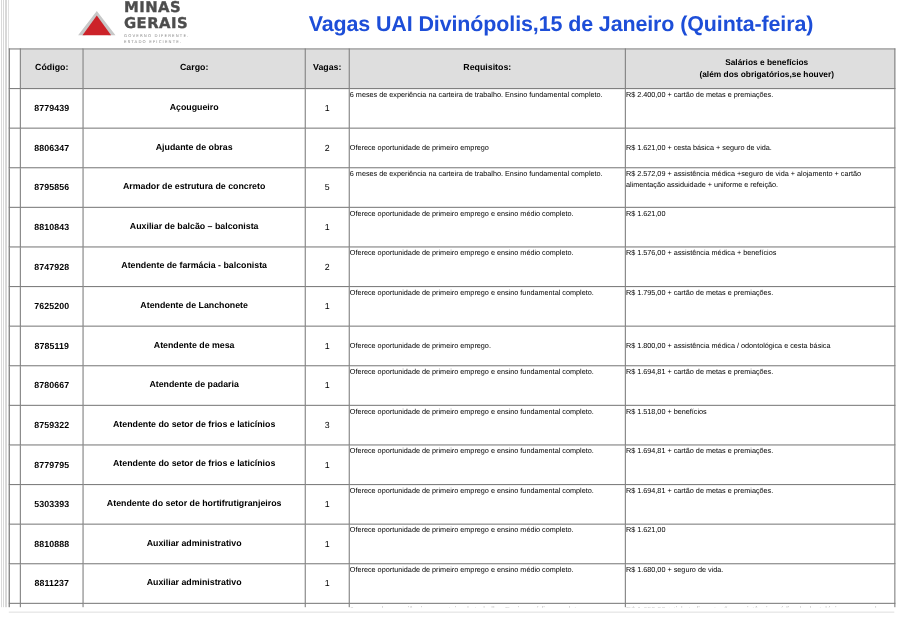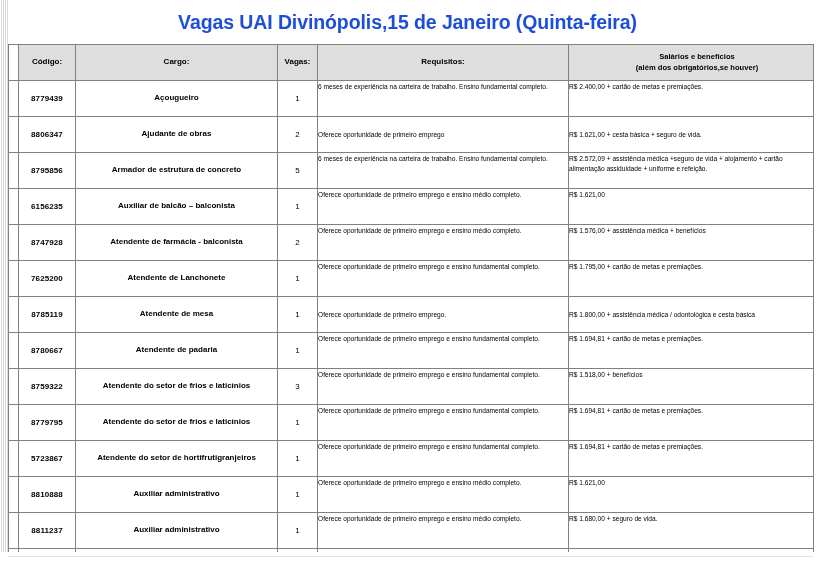--- a/index.html
+++ b/index.html
@@ -225,20 +225,36 @@
 </style>
 </head>
 <body>
 
 <div id="sheet">
 
   <div class="grid-margin"></div>
 
   <div class="header-band">
 
+    <div class="logo-cell">
+      <div class="logo">
+        <span class="logo-mark">
+          <svg width="38" height="26" viewBox="0 0 38 26" aria-hidden="true">
+            <path d="M19 2 L36 24 L29.5 24 L19 10.5 L8.5 24 L2 24 Z" fill="#c8c8c8"></path>
+            <path d="M19 6 L32 24 L6 24 Z" fill="#cc2229"></path>
+          </svg>
+        </span>
+        <span class="logo-text">
+          <span class="logo-word w1">MINAS</span>
+          <span class="logo-word w2">GERAIS</span>
+          <span class="logo-tagline">GOVERNO DIFERENTE.</span>
+          <span class="logo-tagline" style="margin-top:0;">ESTADO EFICIENTE.</span>
+        </span>
+      </div>
+    </div>
 
     <div class="title-cell">
       <span class="doc-title">Vagas UAI Divinópolis,15 de Janeiro (Quinta-feira)</span>
     </div>
 
   </div>
 
   <table class="vagas">
     <colgroup>
       <col class="c-spacer">
@@ -293,21 +309,21 @@
           <td class="cell-vagas">5</td>
           <td class="cell-req">
             <span class="txt">6 meses de experiência na carteira de trabalho. Ensino fundamental completo.</span>
           </td>
           <td class="cell-sal">
             <span class="txt">R$ 2.572,09 + assistência médica +seguro de vida + alojamento + cartão alimentação assiduidade + uniforme e refeição.</span>
           </td>
         </tr>
         <tr class="tall">
           <td class="spacer-cell"></td>
-          <td class="cell-codigo">6156235</td>
+          <td class="cell-codigo">8810843</td>
           <td class="cell-cargo">Auxiliar de balcão – balconista</td>
           <td class="cell-vagas">1</td>
           <td class="cell-req">
             <span class="txt">Oferece oportunidade de primeiro emprego e ensino médio completo.</span>
           </td>
           <td class="cell-sal">
             <span class="txt">R$ 1.621,00</span>
           </td>
         </tr>
         <tr class="tall">
@@ -377,21 +393,21 @@
           <td class="cell-vagas">1</td>
           <td class="cell-req">
             <span class="txt">Oferece oportunidade de primeiro emprego e ensino fundamental completo.</span>
           </td>
           <td class="cell-sal">
             <span class="txt">R$ 1.694,81 + cartão de metas e premiações.</span>
           </td>
         </tr>
         <tr class="tall">
           <td class="spacer-cell"></td>
-          <td class="cell-codigo">5723867</td>
+          <td class="cell-codigo">5303393</td>
           <td class="cell-cargo">Atendente do setor de hortifrutigranjeiros</td>
           <td class="cell-vagas">1</td>
           <td class="cell-req">
             <span class="txt">Oferece oportunidade de primeiro emprego e ensino fundamental completo.</span>
           </td>
           <td class="cell-sal">
             <span class="txt">R$ 1.694,81 + cartão de metas e premiações.</span>
           </td>
         </tr>
         <tr class="tall">

